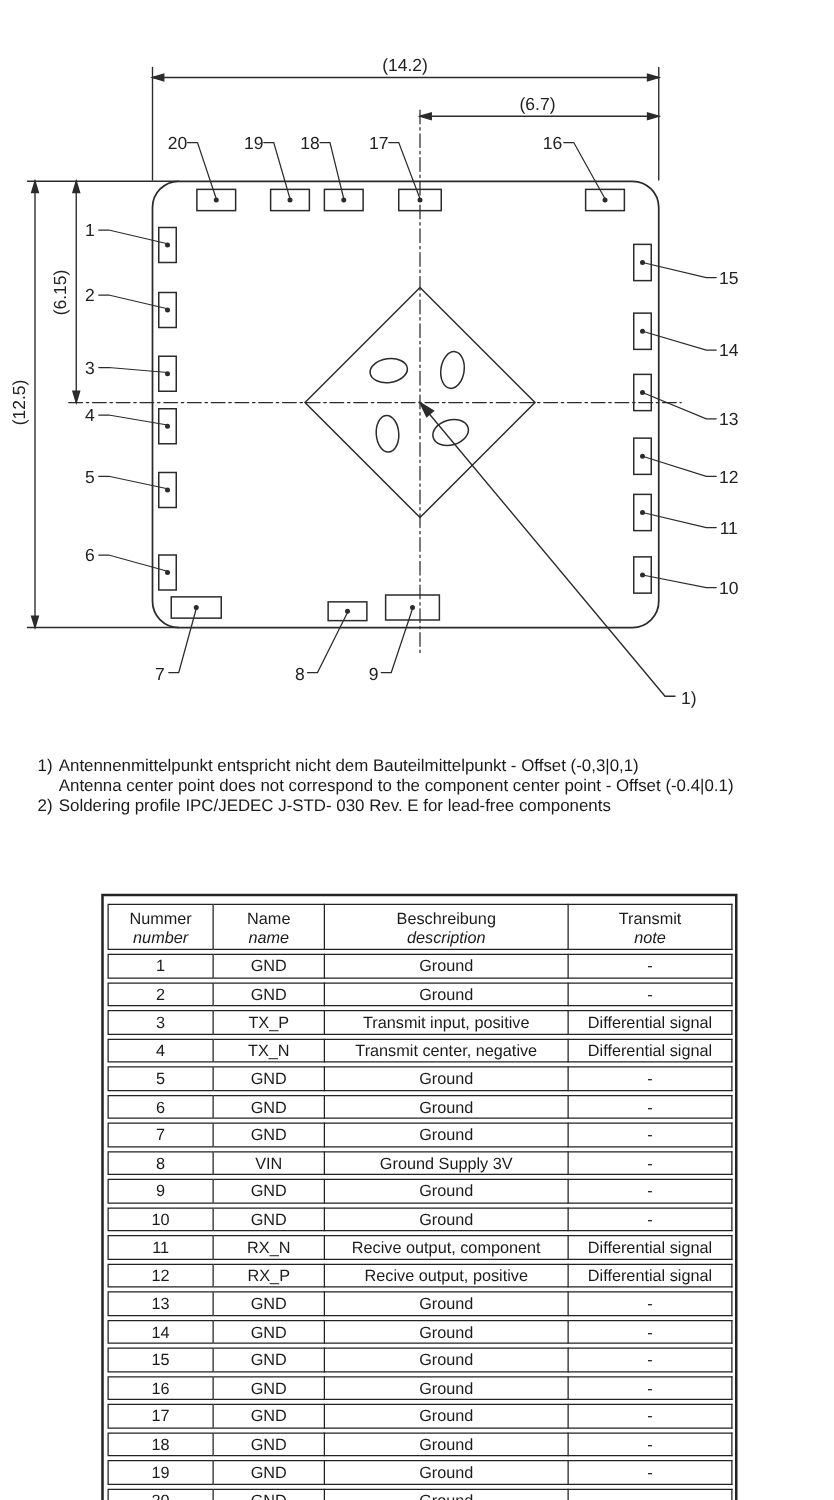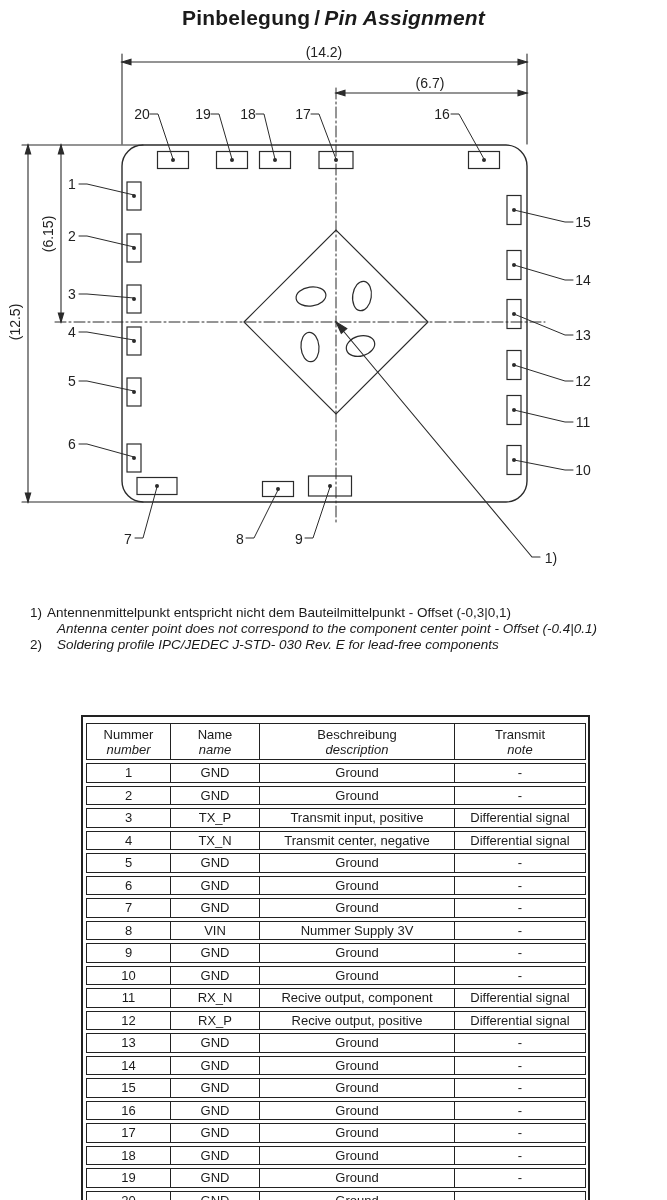--- a/index.html
+++ b/index.html
@@ -14,21 +14,21 @@
   .title .en{font-style:italic;}
   .title .sep{margin:0 4px;}
   svg.drawing{position:absolute;left:0;top:0;}
   svg.drawing text{font-family:"Liberation Sans", sans-serif;font-size:14px;fill:#222;}
   svg.drawing .rot{font-size:14px;}
   
   .footnotes{position:absolute;left:30px;top:605px;width:630px;font-size:13.5px;line-height:16px;}
   .fn{display:flex;}
   .fn-marker{width:17px;flex:0 0 17px;}
   .fn-body{flex:1;}
-  .fn-en{font-style:italic;margin-left:10px;}
+  .fn-en{}
   
   .table-wrap{
     position:absolute;left:81px;top:715px;width:509px;
     border:2px solid #222;padding:3px;box-sizing:border-box;background:#fff;
   }
   table.pins{border-collapse:separate;border-spacing:0 3px;width:100%;table-layout:fixed;}
   table.pins th, table.pins td{
     border-top:1.2px solid #222;border-bottom:1.2px solid #222;border-right:1.2px solid #222;
     padding:0;text-align:center;vertical-align:middle;
     font-size:13px;line-height:15px;font-weight:normal;color:#1b1b1b;
@@ -36,23 +36,20 @@
   table.pins th:first-child, table.pins td:first-child{border-left:1.2px solid #222;}
   table.pins th{height:35px;}
   table.pins td{height:17.5px;}
   .hdr-en{font-style:italic;}
 </style>
 </head>
 <body>
 
 <div class="page">
 
-  <div class="title">
-    <span>Pinbelegung</span><span class="sep">/</span><span class="en">Pin Assignment</span>
-  </div>
 
   <svg class="drawing" width="667" height="600" viewBox="0 0 667 600">
     <g fill="none" stroke="#2b2b2b" stroke-width="1.1" stroke-linecap="round">
 
       <g>
         <line x1="122" y1="54" x2="122" y2="144"></line>
         <line x1="527" y1="54" x2="527" y2="144"></line>
         <line x1="22" y1="145" x2="143" y2="145"></line>
         <line x1="22" y1="502" x2="143" y2="502"></line>
       </g>
@@ -295,21 +292,21 @@
           </tr>
           <tr>
             <td>7</td>
             <td>GND</td>
             <td>Ground</td>
             <td>-</td>
           </tr>
           <tr>
             <td>8</td>
             <td>VIN</td>
-            <td>Nummer Supply 3V</td>
+            <td>Ground Supply 3V</td>
             <td>-</td>
           </tr>
           <tr>
             <td>9</td>
             <td>GND</td>
             <td>Ground</td>
             <td>-</td>
           </tr>
           <tr>
             <td>10</td>

